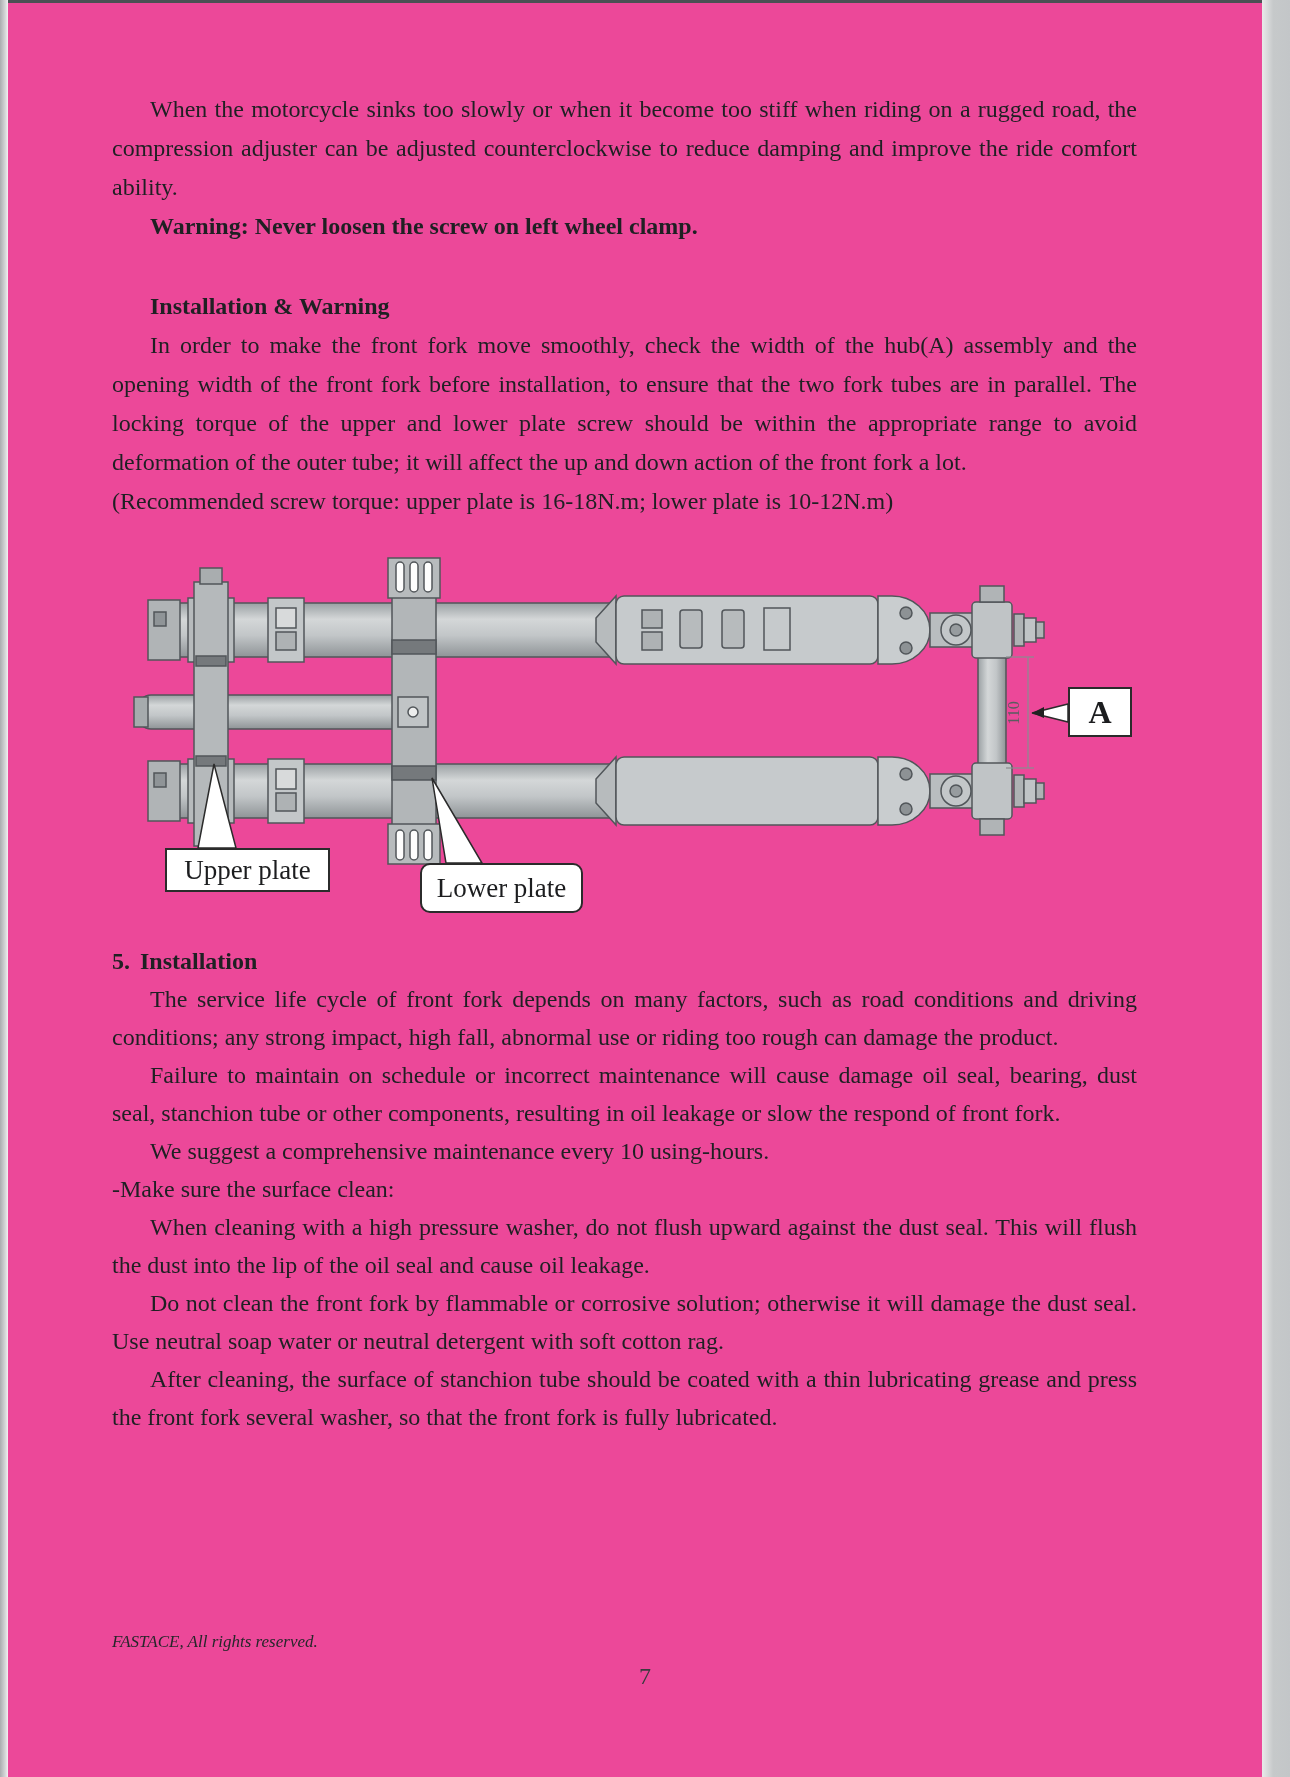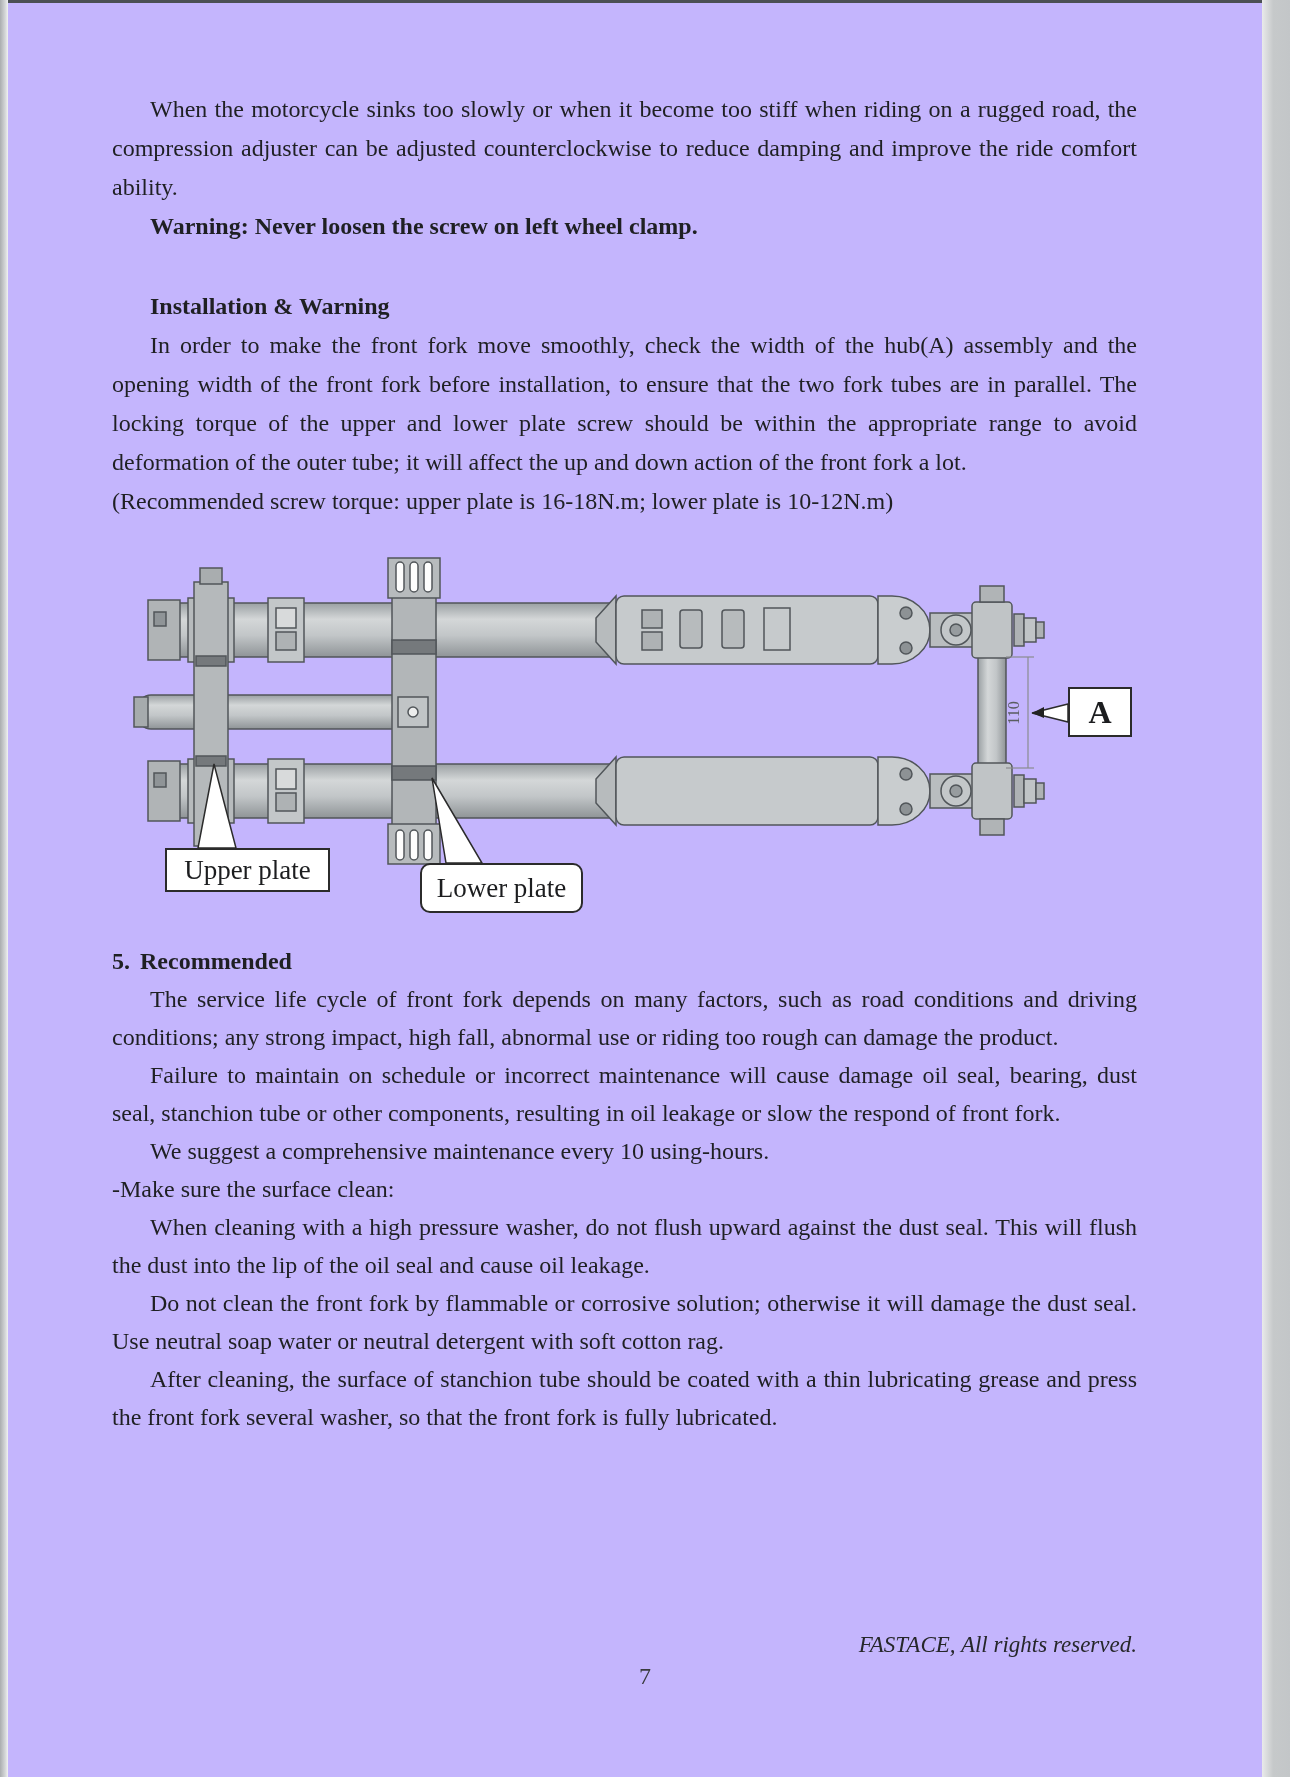--- a/index.html
+++ b/index.html
@@ -1,20 +1,20 @@
 <!DOCTYPE html>
 <html><head>
 <meta charset="utf-8">
 <style>
   html,body{margin:0;padding:0;}
   body{background:#ffffff;}
   .page{
     position:relative;
     width:1290px;height:1777px;
-    background:#c4b5fd;
+    background:#ec4899;
     overflow:hidden;
     font-family:"Liberation Serif", serif;
     color:#1f2023;
   }
   .edge-top{position:absolute;left:0;top:0;width:100%;height:3px;background:#4b5054;}
   .edge-left{position:absolute;left:0;top:0;width:8px;height:100%;
     background:linear-gradient(90deg,#aaadaf,#d8dadb 70%,#f1f2f2);}
   .edge-right{position:absolute;right:0;top:0;width:28px;height:100%;
     background:linear-gradient(90deg,#e9eaea,#c6c9ca 40%,#c3c6c8);}
   .textblock{
@@ -35,21 +35,21 @@
     position:absolute;box-sizing:border-box;
     border:2px solid #2b2b2b;background:#ffffff;
     display:flex;align-items:center;justify-content:center;
     font-size:27px;color:#1c1d1f;
   }
   .co-upper{left:35px;top:292px;width:165px;height:44px;font-family:Liberation Serif, serif;}
   .co-lower{left:290px;top:307px;width:163px;height:50px;border-radius:10px;}
   .co-a{left:938px;top:131px;width:64px;height:50px;font-size:32px;font-weight:bold;}
   .footer{
     position:absolute;top:1632px;left:112px;width:1025px;
-    text-align:right;font-style:italic;font-size:23px;color:#26272a;
+    font-style:italic;font-size:17px;color:#26272a;
   }
   .pagenum{
     position:absolute;top:1663px;left:0;width:1290px;
     text-align:center;font-size:24px;color:#3a3b3e;
   }
 </style>
 </head>
 <body>
 
 <div class="page">
@@ -181,21 +181,21 @@
     </div>
     <div class="callout co-lower">
       <span>Lower plate</span>
     </div>
     <div class="callout co-a">
       <span>A</span>
     </div>
   </div>
 
   <div class="textblock blockB">
-    <p class="numhead"><span class="num">5.</span><span>Recommended</span></p>
+    <p class="numhead"><span class="num">5.</span><span>Installation</span></p>
     <p class="ind">The service life cycle of front fork depends on many factors, such as road conditions and driving conditions; any strong impact, high fall, abnormal use or riding too rough can damage the product.</p>
     <p class="ind">Failure to maintain on schedule or incorrect maintenance will cause damage oil seal, bearing, dust seal, stanchion tube or other components, resulting in oil leakage or slow the respond of front fork.</p>
     <p class="ind">We suggest a comprehensive maintenance every 10 using-hours.</p>
     <p>-Make sure the surface clean:</p>
     <p class="ind">When cleaning with a high pressure washer, do not flush upward against the dust seal. This will flush the dust into the lip of the oil seal and cause oil leakage.</p>
     <p class="ind">Do not clean the front fork by flammable or corrosive solution; otherwise it will damage the dust seal. Use neutral soap water or neutral detergent with soft cotton rag.</p>
     <p class="ind">After cleaning, the surface of stanchion tube should be coated with a thin lubricating grease and press the front fork several washer, so that the front fork is fully lubricated.</p>
   </div>
 
   <div class="footer">FASTACE, All rights reserved.</div>

